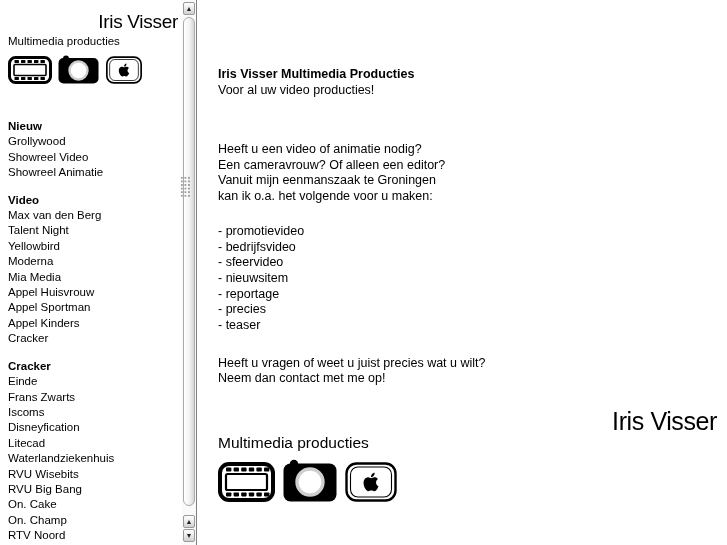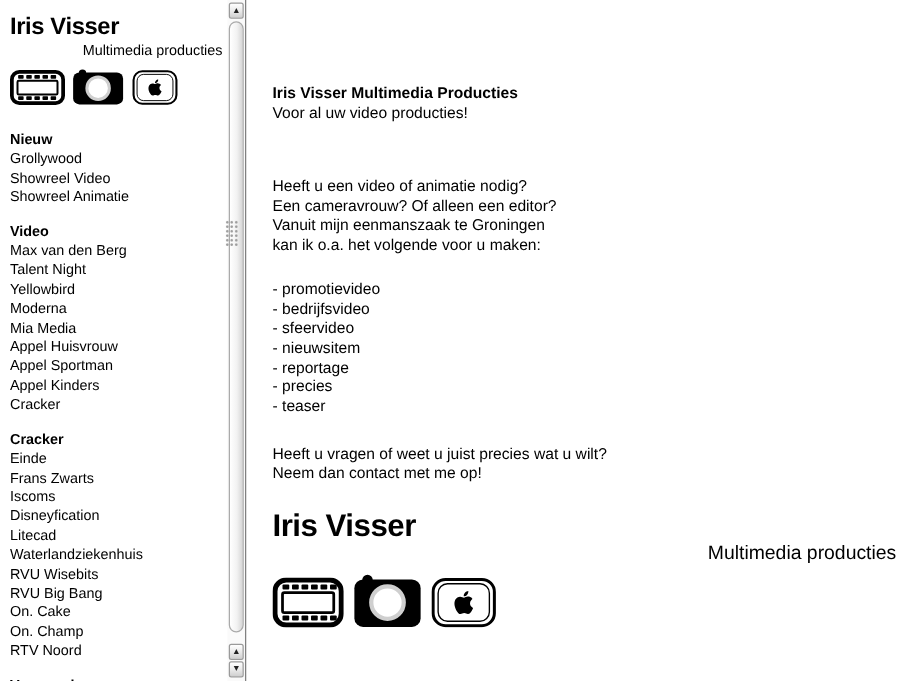--- a/index.html
+++ b/index.html
@@ -8,28 +8,28 @@
   #screen {
     position:relative; width:727px; height:545px;
     background:#fff; overflow:hidden;
   }
 
   
   #sidebar {
     position:absolute; left:0; top:0; width:182px; height:545px;
     padding:10px 4px 0 8px; overflow:hidden; background:#fff;
   }
-  .logo-title   { font-size:20px; line-height:24px; font-weight:bold; letter-spacing:-0.3px; }
-  .logo-sub     { font-size:11.5px; line-height:14px;text-align:right; }
+  .logo-title   { font-size:20px; line-height:24px; font-weight:normal; letter-spacing:-0.3px;text-align:right; }
+  .logo-sub     { font-size:11.5px; line-height:14px; }
   #sidebar .logo-title { font-size:19px; }
   .icon-row { display:flex; align-items:flex-end; gap:6px; margin-top:7px; }
   .icon-row svg { display:block; }
 
   .nav-section { margin-top:12px; font-size:11.5px; line-height:15.4px; }
-  .nav-section.first { margin-top:21px; }
+  .nav-section.first { margin-top:35px; }
   .nav-heading { font-weight:bold; }
   .nav-item { cursor:pointer; white-space:nowrap; }
 
   
   #scrollbar {
     position:absolute; left:182px; top:0; width:15px; height:545px;
     background:#fafafa; border-right:1px solid #808080;
   }
   .sb-btn {
     position:absolute; left:1px; width:12px; height:13px;

